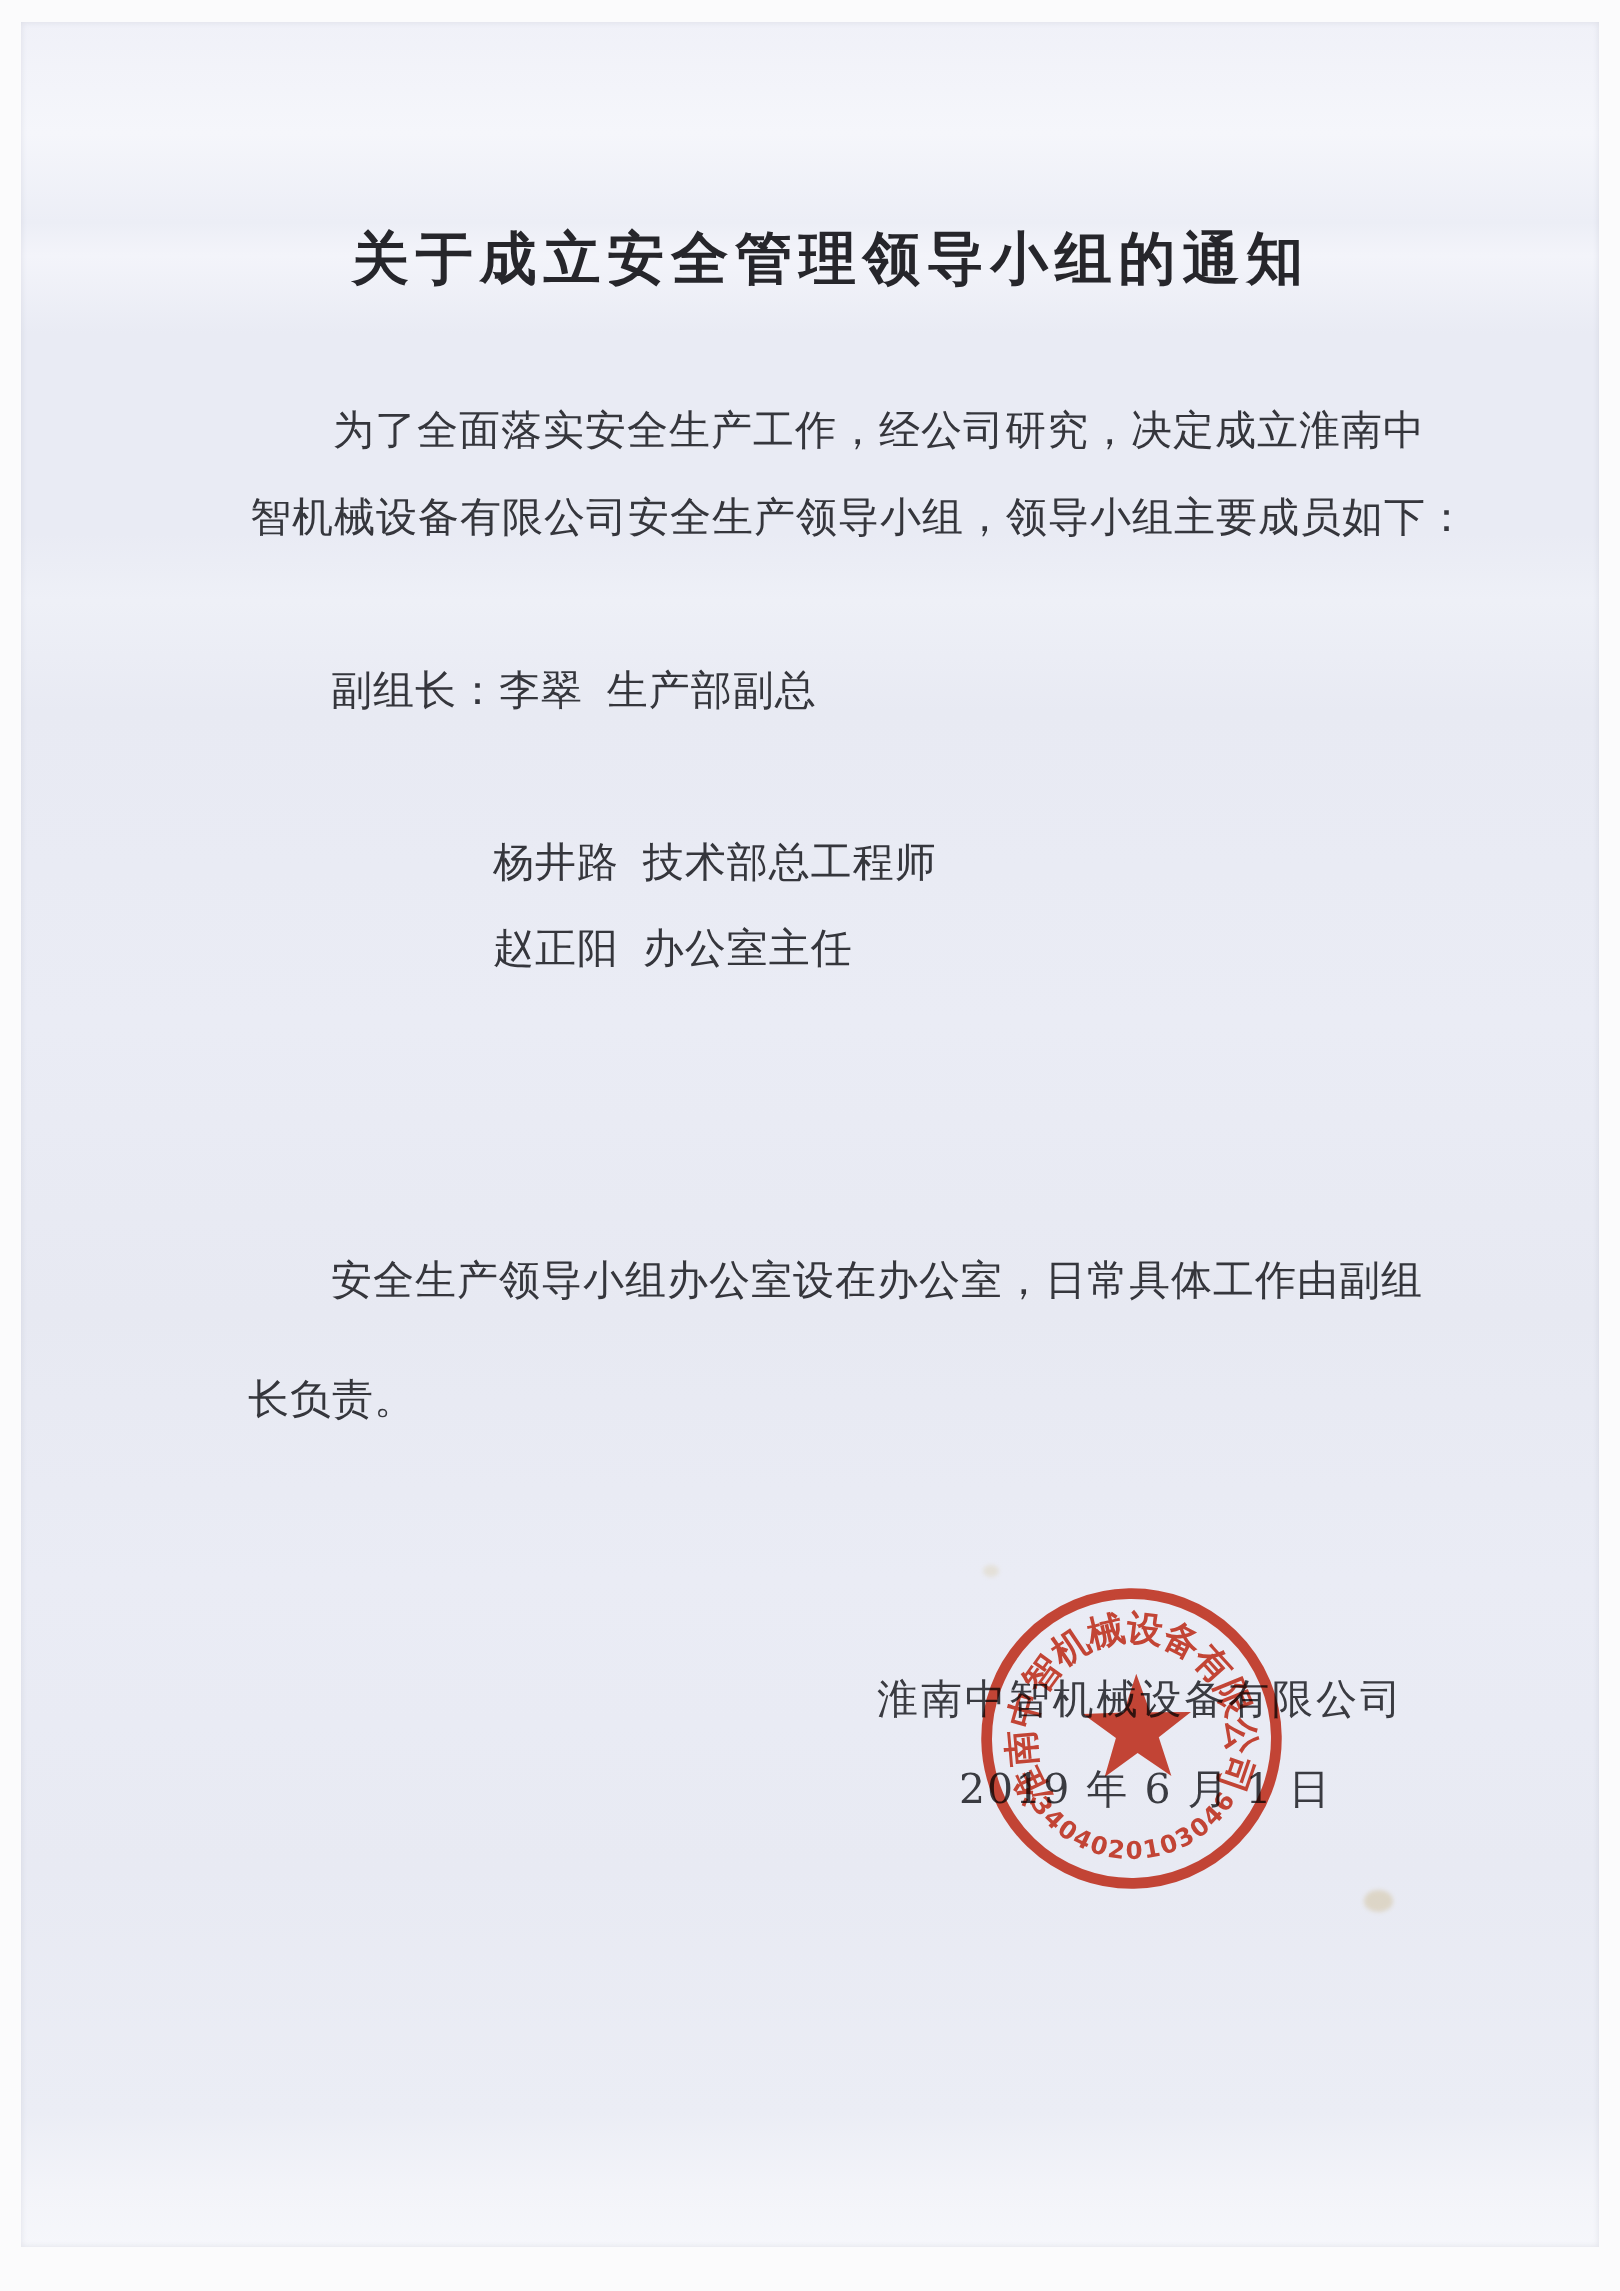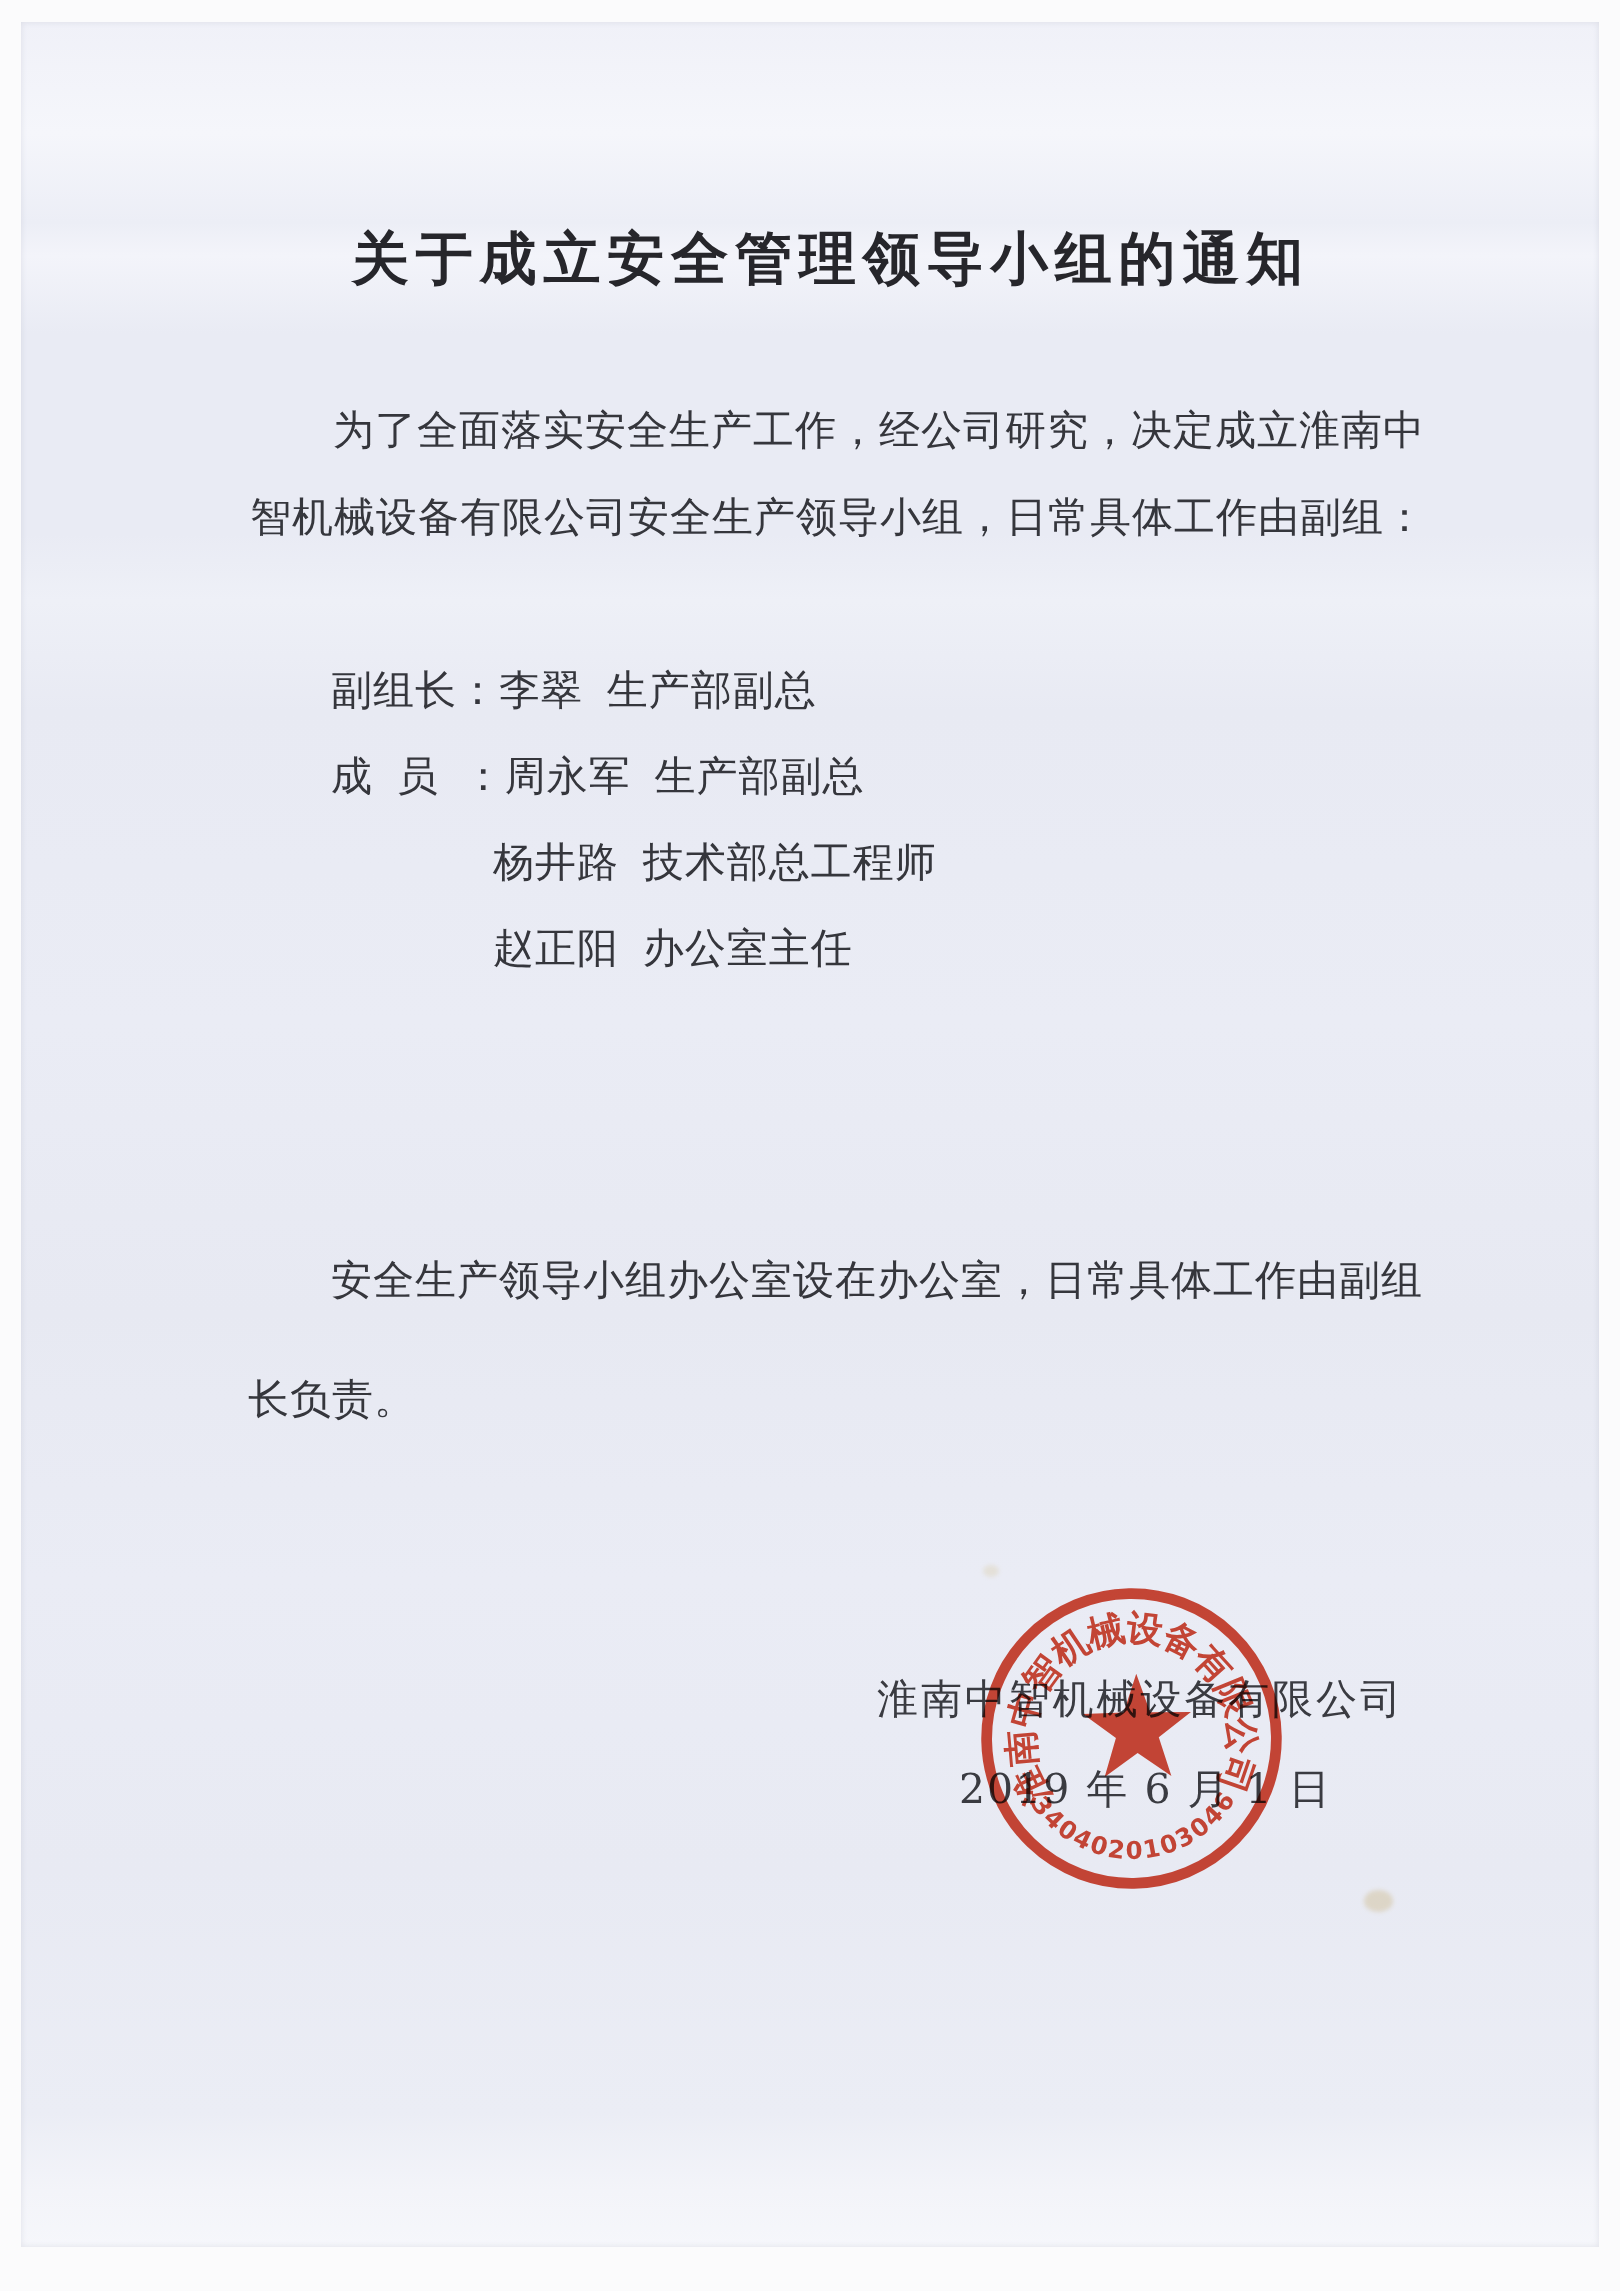--- a/index.html
+++ b/index.html
@@ -56,24 +56,23 @@
 </head>
 <body>
 
 <div class="page">
 
   <div class="paper"></div>
 
   <div class="line doc-title" style="left:811px;top:225px;margin-left:20px;">关于成立安全管理领导小组的通知</div>
 
   <div class="line" style="left:333px;top:406px;">为了全面落实安全生产工作，经公司研究，决定成立淮南中</div>
-  <div class="line" style="left:250px;top:493px;">智机械设备有限公司安全生产领导小组，日常具体工作由副组：</div>
+  <div class="line" style="left:250px;top:493px;">智机械设备有限公司安全生产领导小组，领导小组主要成员如下：</div>
 
   <div class="line roster" style="left:331px;top:666px;">副组长：李翠  生产部副总</div>
-  <div class="line roster" style="left:331px;top:752px;">成 员 ：周永军  生产部副总</div>
   <div class="line roster" style="left:493px;top:838px;">杨井路  技术部总工程师</div>
   <div class="line roster" style="left:493px;top:924px;">赵正阳  办公室主任</div>
 
   <div class="line" style="left:331px;top:1256px;">安全生产领导小组办公室设在办公室，日常具体工作由副组</div>
   <div class="line" style="left:248px;top:1339px;margin-top:36px;">长负责。</div>
 
   <div class="line sig" style="left:877px;top:1675px;">淮南中智机械设备有限公司</div>
   <div class="line sig" style="left:959px;top:1765px;letter-spacing:2px;">2019 年 6 月 1 日</div>
 
   <div class="stain"></div>

